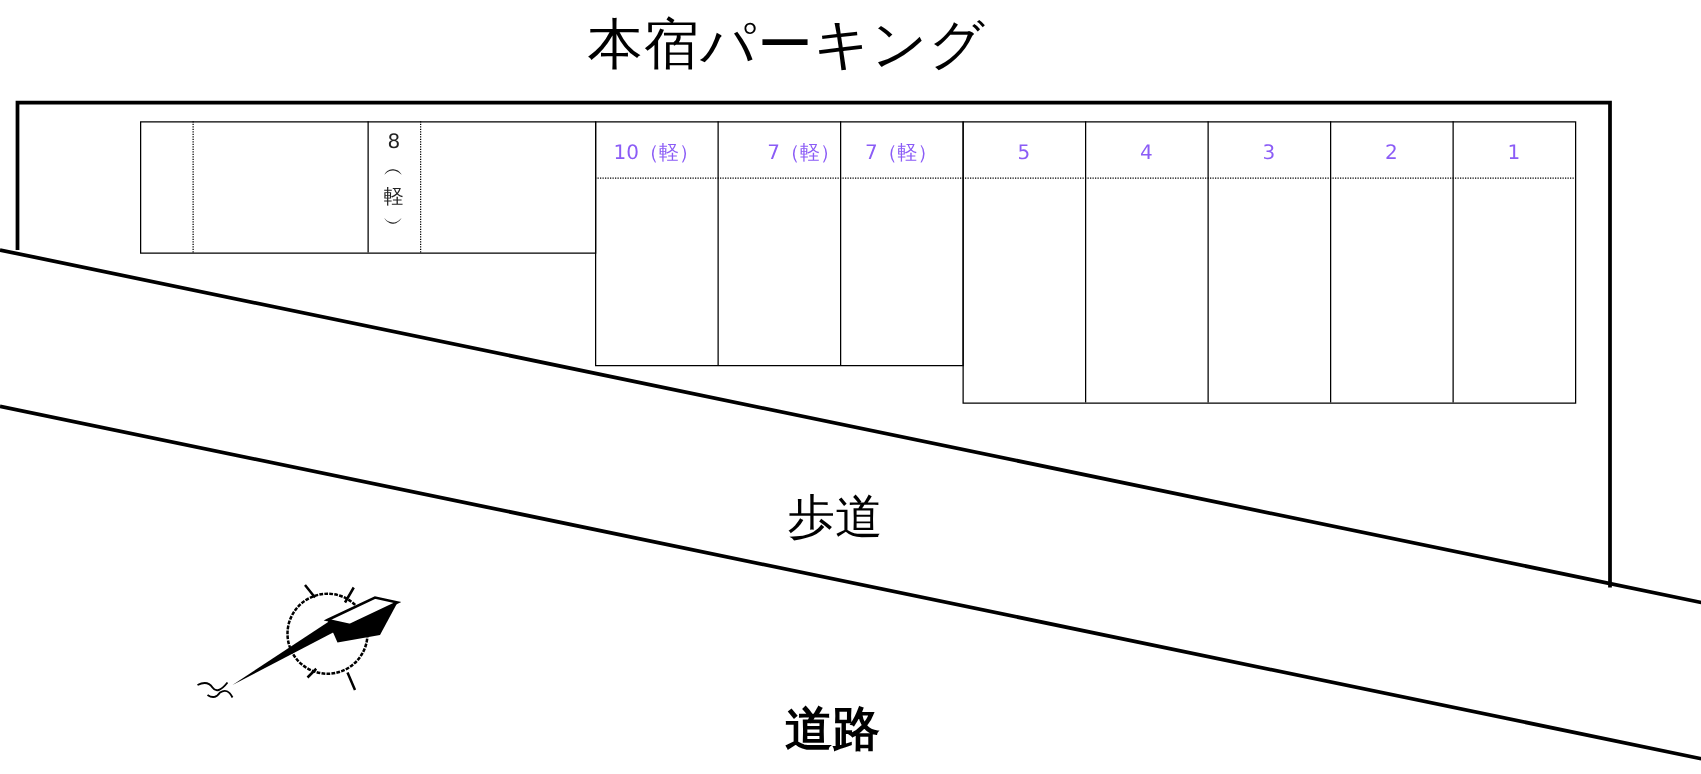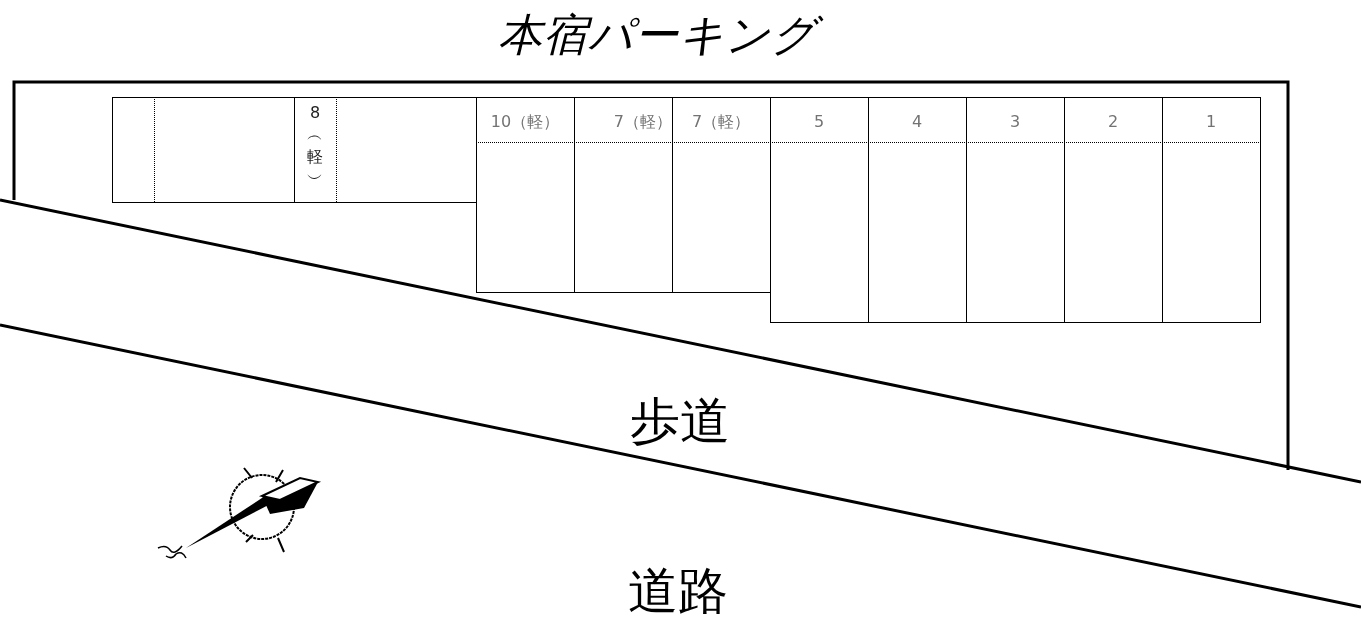--- a/index.html
+++ b/index.html
@@ -1,21 +1,21 @@
 <!DOCTYPE html>
 <html><head>
 <meta charset="utf-8">
 <style>
   html, body { margin: 0; padding: 0; background: #ffffff; }
   body { width: 1361px; height: 619px; position: relative; overflow: hidden;
          font-family: "DejaVu Sans", sans-serif; color: #000; }
   svg { position: absolute; left: 0; top: 0; }
-  .title { position: absolute; left: 498px; top: 6px; font-size: 44px; letter-spacing: 1px; white-space: nowrap; font-style: italic; }
-  .lbl-big { position: absolute; font-size: 50px; white-space: nowrap; }
-  .slot-lbl { position: absolute; font-size: 16px; text-align: center; white-space: nowrap; color: #737373; }
+  .title { position: absolute; left: 470px; top: 6px; font-size: 44px; letter-spacing: 1px; white-space: nowrap; }
+  .lbl-big { position: absolute; font-size: 38px; white-space: nowrap; }
+  .slot-lbl { position: absolute; font-size: 16px; text-align: center; white-space: nowrap; color: #8b5cf6; }
   .vert { position: absolute; font-size: 16px; text-align: center; line-height: 22px; width: 42px; color: #222; }
 </style>
 </head>
 <body>
 
 <svg width="1361" height="619" viewBox="0 0 1361 619">
 
   <polyline points="14,200 14,82 1288,82 1288,470" fill="none" stroke="#000" stroke-width="3"></polyline>
 
   <line x1="0" y1="200" x2="1361" y2="482" stroke="#000" stroke-width="3"></line>
@@ -66,13 +66,13 @@
 <div class="slot-lbl" style="left:1162px; top:112px; width:98px;">1</div>
 
 <div class="vert" style="left:294px; top:102px;">
   <div>8</div>
   <div>︵</div>
   <div>軽</div>
   <div>︶</div>
 </div>
 
 <div class="lbl-big" style="left:630px; top:388px;">歩道</div>
-<div class="lbl-big" style="left:628px; top:558px;">道路</div>
+<div class="lbl-big" style="left:628px; top:558px;font-weight:bold;">道路</div>
 
 </body></html>

